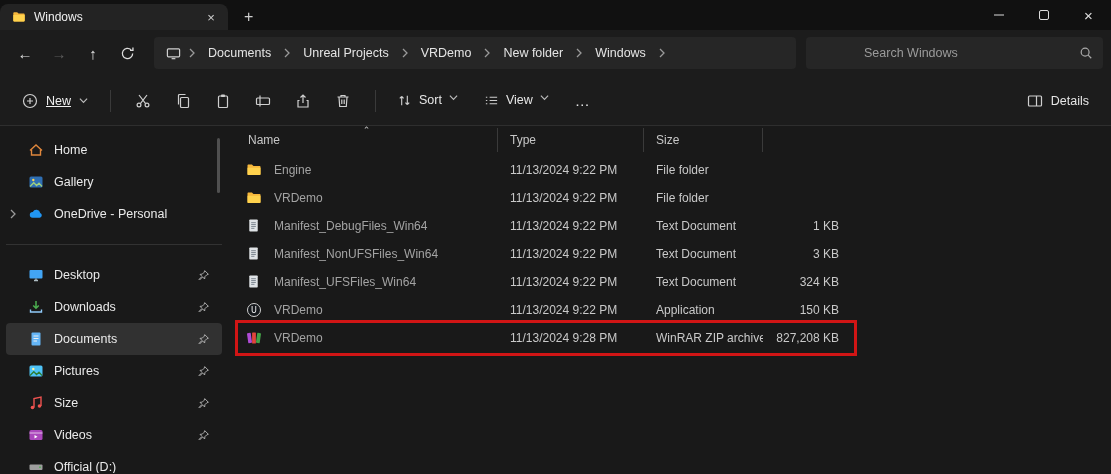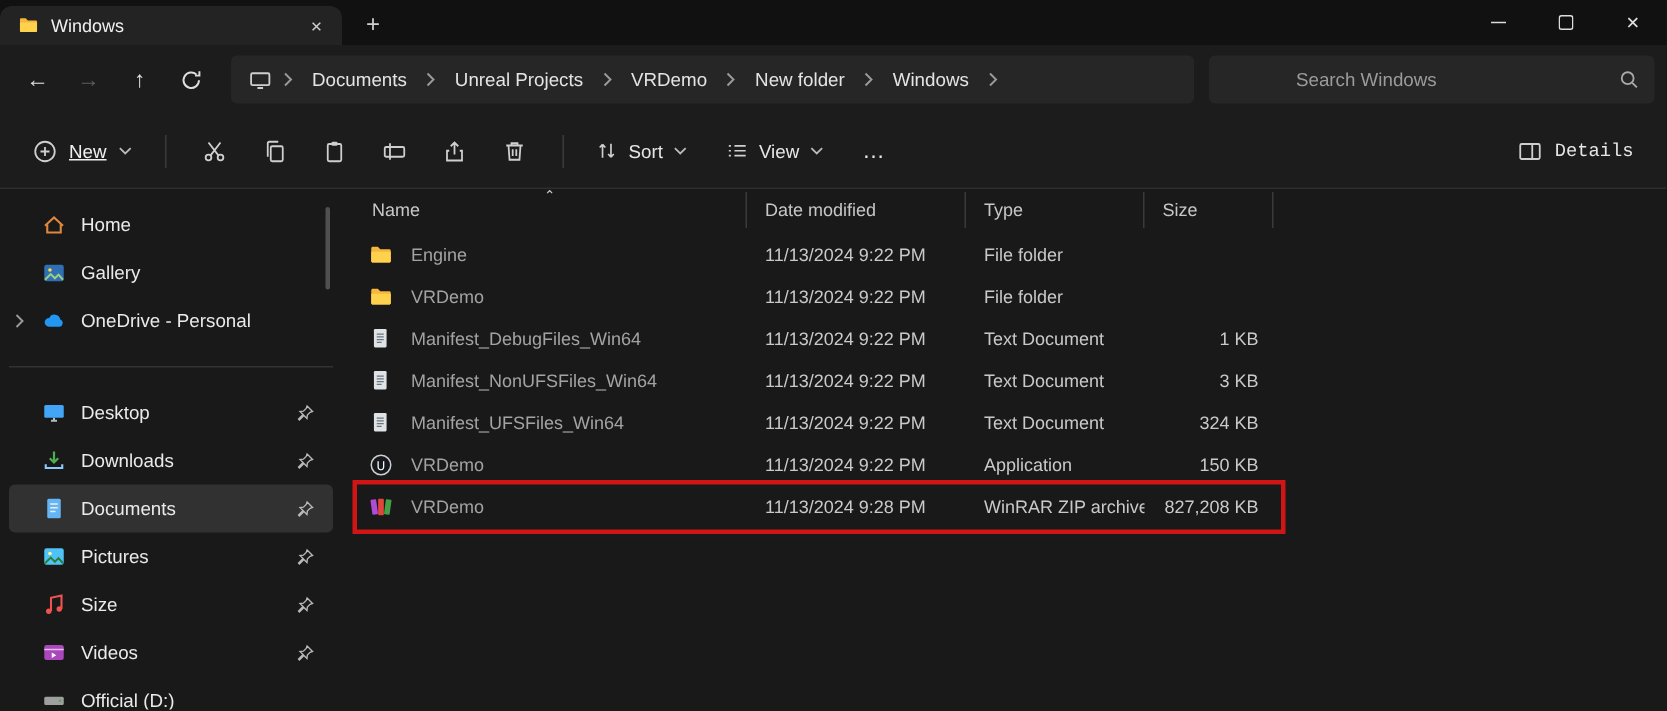--- a/index.html
+++ b/index.html
@@ -41,26 +41,26 @@
   .search-input { flex:1; background:transparent; border:none; outline:none;
     color:#cfcfcf; font-size:12.5px; font-family:"Liberation Sans", sans-serif;margin-left:48px; }
   .search-input::placeholder { color:#9b9b9b; }
 
   
   .toolbar { height:49px; background:#1c1c1c; display:flex; align-items:center; padding:0 12px; }
   .tb-new { display:flex; align-items:center; gap:8px; padding:7px 10px; border-radius:4px;
     color:#f0f0f0; font-size:12.5px;text-decoration:underline; }
   .tb-sep { width:1px; height:22px; background:#3a3a3a; margin:0 12px; }
   .tb-icon { width:40px; height:34px; display:flex; align-items:center; justify-content:center; border-radius:4px; }
-  .tb-drop { display:flex; align-items:center; gap:7px; padding:7px 9px; border-radius:4px;
+  .tb-drop { display:flex; align-items:flex-start; gap:7px; padding:7px 9px; border-radius:4px;
     color:#e6e6e6; font-size:12.5px; margin-right:8px; }
   .tb-more { width:34px; height:34px; display:flex; align-items:center; justify-content:center;
     color:#e6e6e6; font-size:15px; border-radius:4px; letter-spacing:1px; }
   .tb-details { margin-left:auto; display:flex; align-items:center; gap:8px; padding:7px 10px;
-    color:#e6e6e6; font-size:12.5px; border-radius:4px;font-family:Liberation Mono, monospace; }
+    color:#e6e6e6; font-size:12.5px; border-radius:4px; }
   .hdiv { height:1px; background:#2e2e2e; }
 
   
   .content { display:flex; height:347px; position:relative; }
 
   .sidebar { width:228px; padding-top:8px; overflow:hidden; }
   .side-item { height:32px; display:flex; align-items:center; gap:10px;
     padding:0 12px 0 22px; margin:0 6px; border-radius:4px; font-size:12.5px;
     color:#eaeaea; position:relative; white-space:nowrap; }
   .side-item.selected { background:#313131; }
@@ -425,23 +425,20 @@
 
   <div class="scroll-thumb"></div>
 
   <div class="main">
     <div class="thead">
       <div class="th">
         <span class="sort-caret">⌃</span>
         <span>Name</span>
       </div>
       <div class="th">
-          <span>Date modified</span>
-        </div>
-      <div class="th">
           <span>Type</span>
         </div>
       <div class="th">
           <span>Size</span>
         </div>
     </div>
 
     <div class="rows">
 
       <div class="row">

